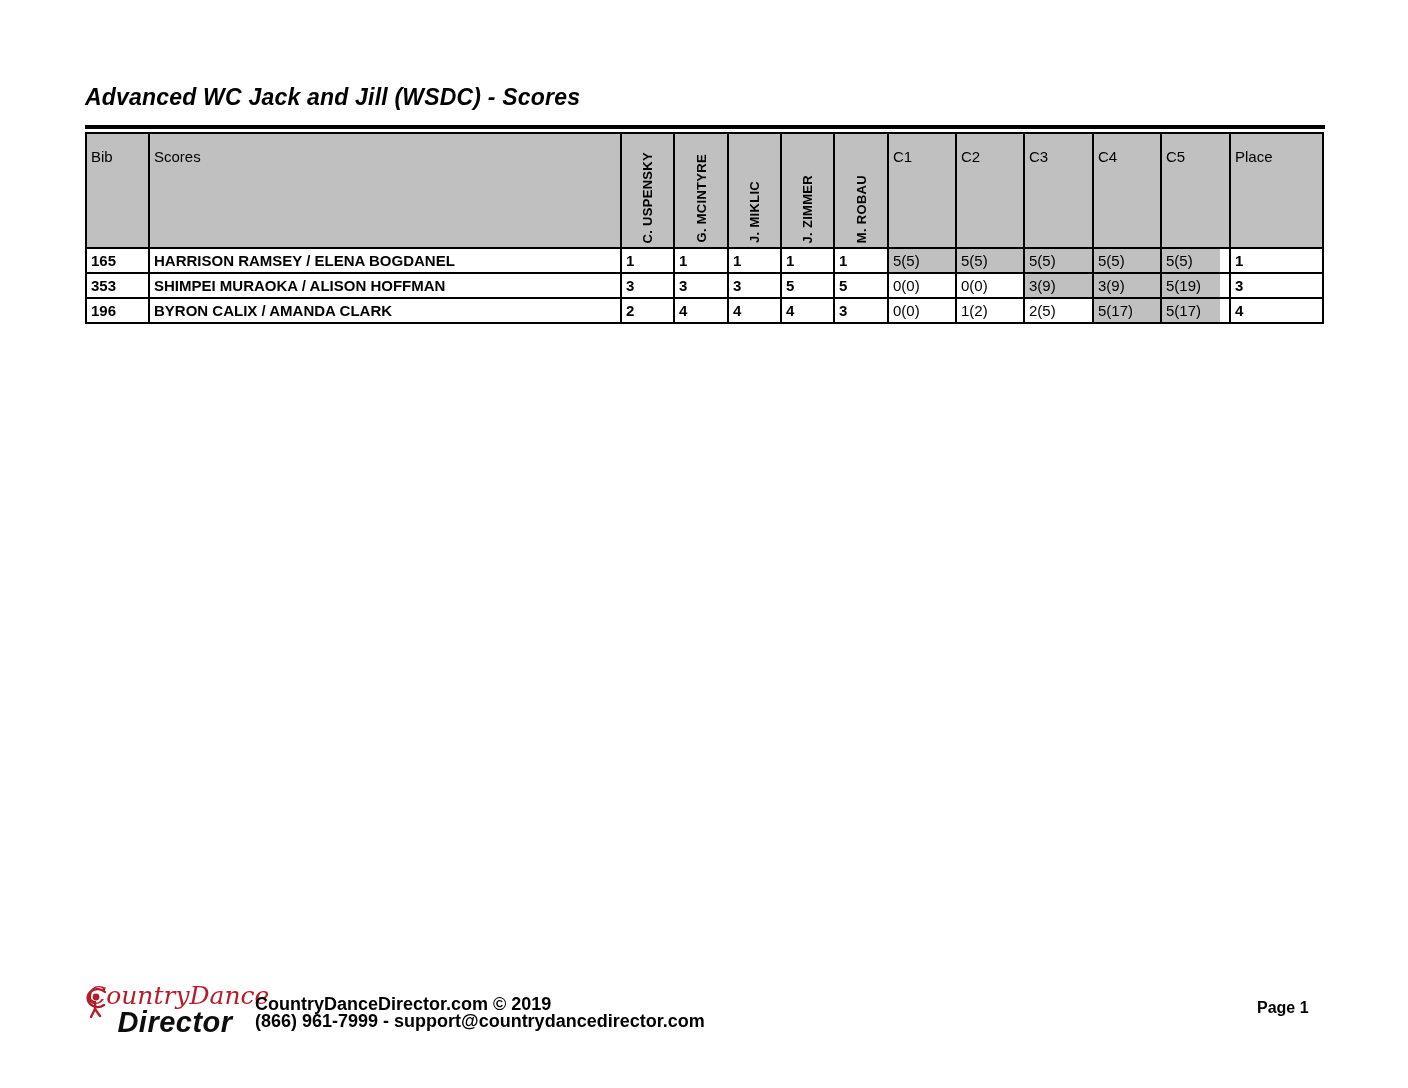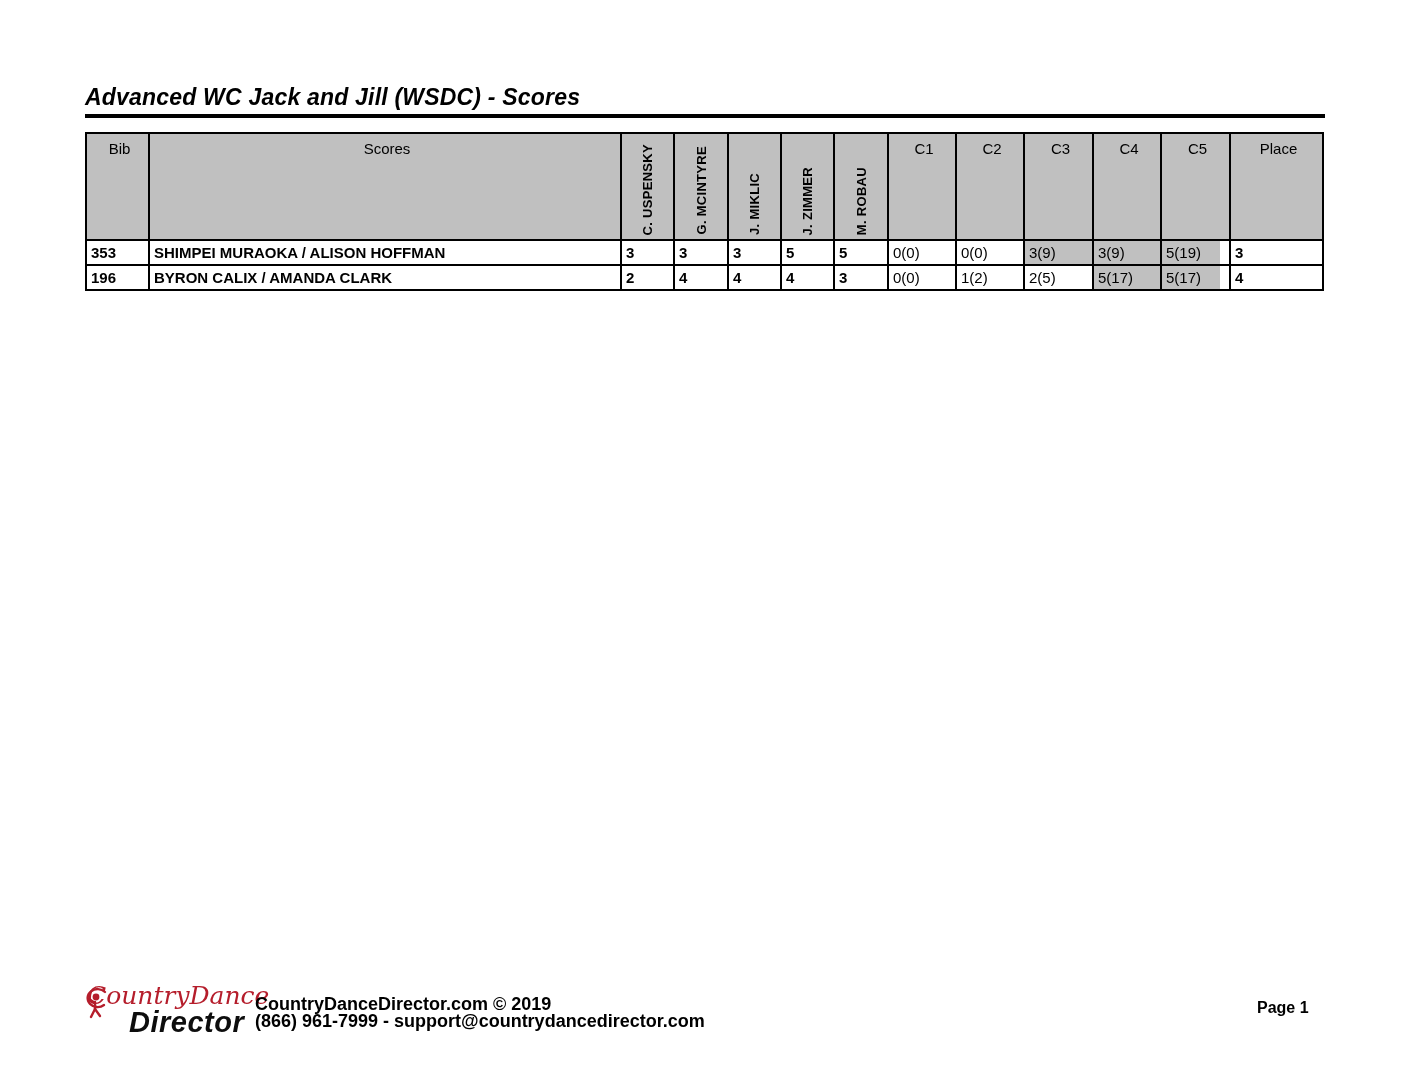--- a/index.html
+++ b/index.html
@@ -2,50 +2,50 @@
 <html style="--header-bg: #c0c0c0; --shade: #c0c0c0; --logo-red: #b51d2b;"><head>
 <meta charset="utf-8">
 <style>
   html,body{margin:0;padding:0;background:#fff;}
   #page{position:relative;width:1408px;height:1088px;background:#fff;overflow:hidden;
         font-family:"Liberation Sans",sans-serif;color:#000;}
 
   
   .doc-title{position:absolute;left:85px;top:84px;width:1240px;
              font-style:italic;font-weight:bold;font-size:23px;line-height:27px;
-             padding-bottom:3px;border-bottom:4px solid #000;letter-spacing:.2px;}
+             padding-bottom:14px;border-bottom:4px solid #000;letter-spacing:.2px;}
 
   
   .score-table{position:absolute;left:85px;top:132px;width:1237px;
                border-collapse:collapse;table-layout:fixed;
                font-size:15px;}
   .score-table th,.score-table td{border:2px solid #000;padding:0 0 0 4px;
                text-align:left;overflow:hidden;white-space:nowrap;}
   .score-table thead th{background:var(--header-bg,#c0c0c0);font-weight:normal;
-               vertical-align:top;height:99px;padding-top:6px;text-align:center;}
+               vertical-align:top;height:99px;padding-top:14px;}
   .score-table thead th.judge-col{vertical-align:bottom;text-align:center;padding:0;}
   .judge-name{writing-mode:vertical-rl;transform:rotate(180deg);
               font-weight:bold;font-size:13px;letter-spacing:.3px;
               margin:0 auto 4px auto;white-space:nowrap;}
   .score-table tbody tr{height:25px;}
   .score-table tbody td{vertical-align:middle;font-weight:bold;}
   .score-table tbody td.count{font-weight:normal;}
   .score-table tbody td.count.shade{background:var(--shade,#c0c0c0);}
   .score-table tbody td.count.shade-last{
       background:linear-gradient(to right,var(--shade,#c0c0c0) calc(100% - 9px),#fff calc(100% - 9px));}
 
   
   .logo{position:absolute;left:85px;top:982px;width:170px;}
   .logo-top{position:relative;color:var(--logo-red,#b51d2b);
             font-family:"DejaVu Serif",serif;font-style:italic;
             font-size:25px;line-height:28px;padding-left:2px;}
   .dancer{position:absolute;left:-2px;top:3px;}
   .logo-bottom{color:#0d0d0d;font-weight:bold;font-style:italic;
-               font-size:29px;line-height:30px;margin-left:44px;margin-top:-3px;
-               letter-spacing:.5px;}
+               font-size:29px;line-height:30px;margin-left:10px;margin-top:-3px;
+               letter-spacing:.5px;text-align:center;}
   .footer-text{position:absolute;left:255px;top:996px;
                font-weight:bold;font-size:18px;line-height:17px;}
   .page-num{position:absolute;left:1257px;top:999px;font-weight:bold;font-size:16px;}
 </style>
 </head>
 <body>
 
 <div id="page">
 
   <div class="doc-title">Advanced WC Jack and Jill (WSDC) - Scores</div>
@@ -87,20 +87,35 @@
           </th>
         <th>C1</th>
         <th>C2</th>
         <th>C3</th>
         <th>C4</th>
         <th>C5</th>
         <th>Place</th>
       </tr>
     </thead>
     <tbody>
+        <tr>
+          <td>165</td>
+          <td>HARRISON RAMSEY / ELENA BOGDANEL</td>
+          <td>1</td>
+          <td>1</td>
+          <td>1</td>
+          <td>1</td>
+          <td>1</td>
+          <td class="count shade">5(5)</td>
+          <td class="count shade">5(5)</td>
+          <td class="count shade">5(5)</td>
+          <td class="count shade">5(5)</td>
+          <td class="count shade-last">5(5)</td>
+          <td>1</td>
+        </tr>
         <tr>
           <td>353</td>
           <td>SHIMPEI MURAOKA / ALISON HOFFMAN</td>
           <td>3</td>
           <td>3</td>
           <td>3</td>
           <td>5</td>
           <td>5</td>
           <td class="count">0(0)</td>
           <td class="count">0(0)</td>

